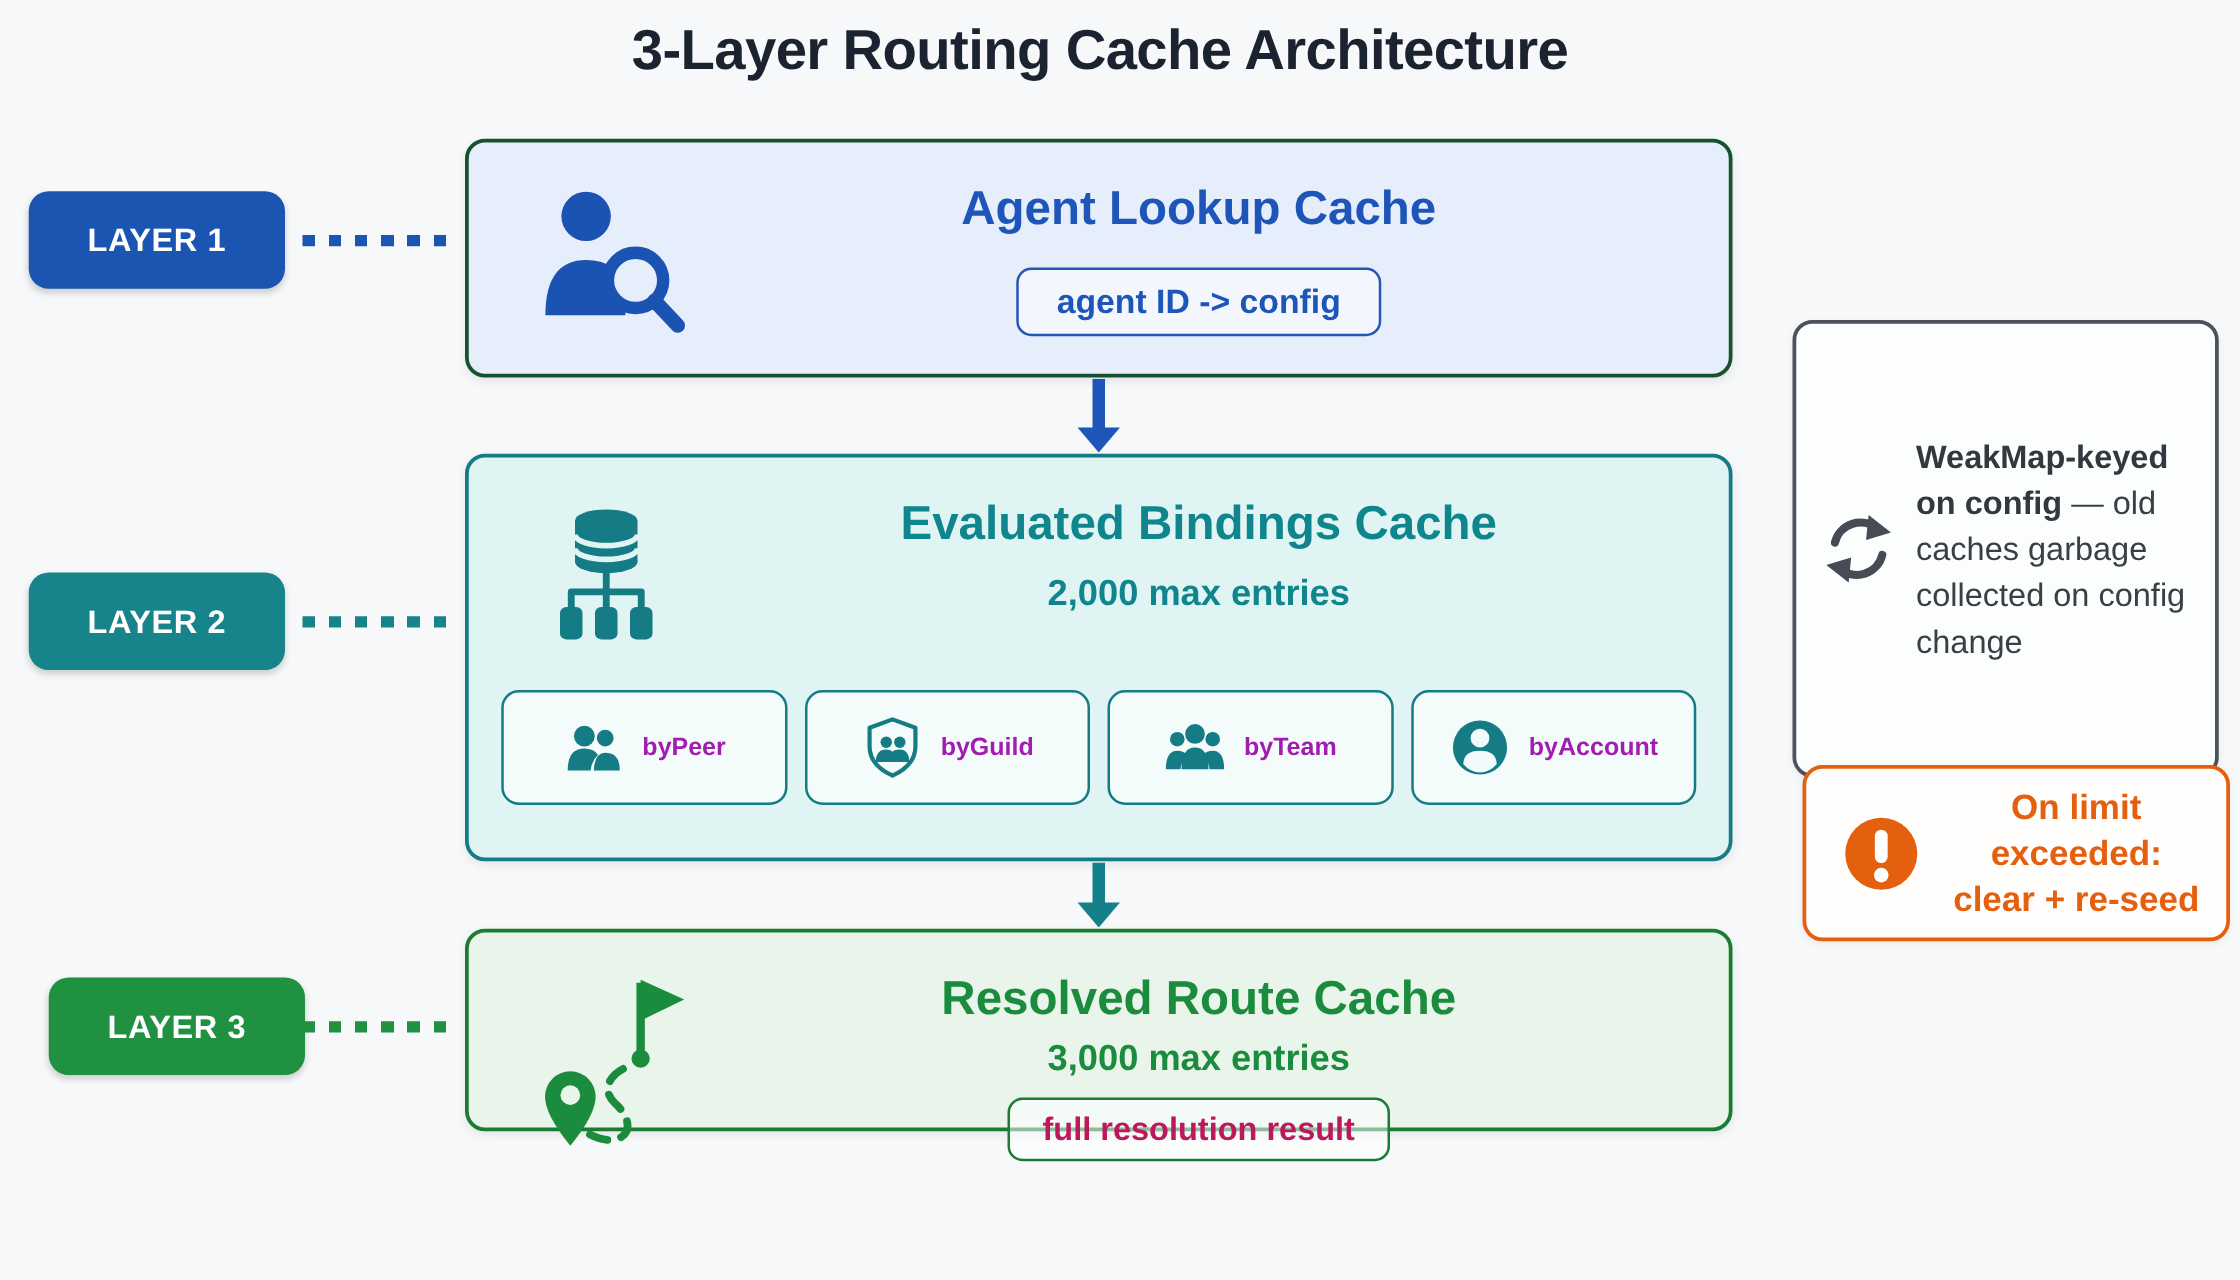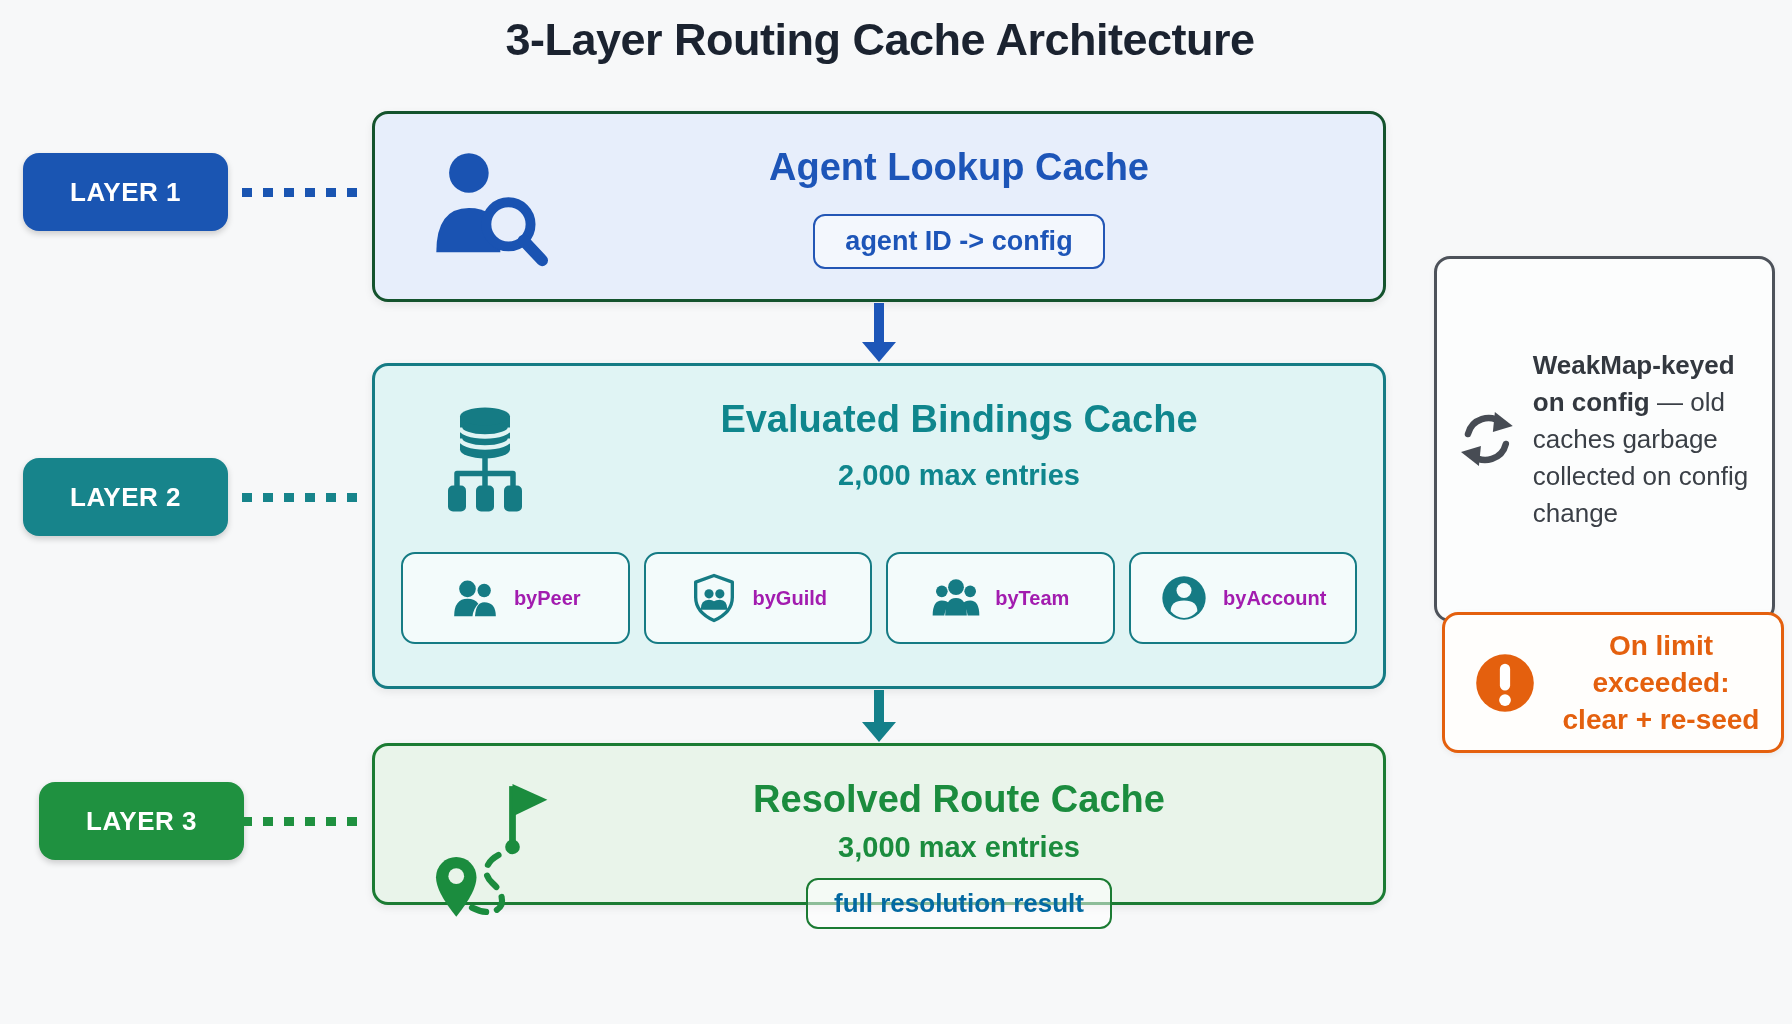--- a/index.html
+++ b/index.html
@@ -38,21 +38,21 @@
   .box-teal  .box-title{color:#0f868d;}
   .box-green .box-title{color:#1b8c3e;}
   .box-sub{font-size:29px;font-weight:bold;line-height:34px;}
   .box-teal  .box-sub{color:#0f868d;margin-top:16px;}
   .box-green .box-sub{color:#1b8c3e;margin-top:8px;}
 
   .pill{display:inline-block;border-radius:12px;font-weight:bold;
     background:rgba(255,255,255,0.5);}
   .pill-blue{margin-top:24px;border:2.5px solid #2356b5;color:#1d55b8;
     font-size:27px;padding:10px 30px;}
-  .pill-green{margin-top:14px;border:2.5px solid #1b7b33;color:#0369a1;
+  .pill-green{margin-top:14px;border:2.5px solid #1b7b33;color:#be185d;
     font-size:26px;padding:8px 26px;}
 
   
   .chips{position:absolute;left:26px;right:26px;top:186px;height:92px;
     display:flex;gap:14px;}
   .chip{flex:1;background:rgba(255,255,255,0.6);border:2.5px solid #157b84;
     border-radius:14px;display:flex;align-items:center;justify-content:center;gap:14px;}
   .chip-label{font-size:20px;font-weight:bold;color:#a21caf;}
 
   

